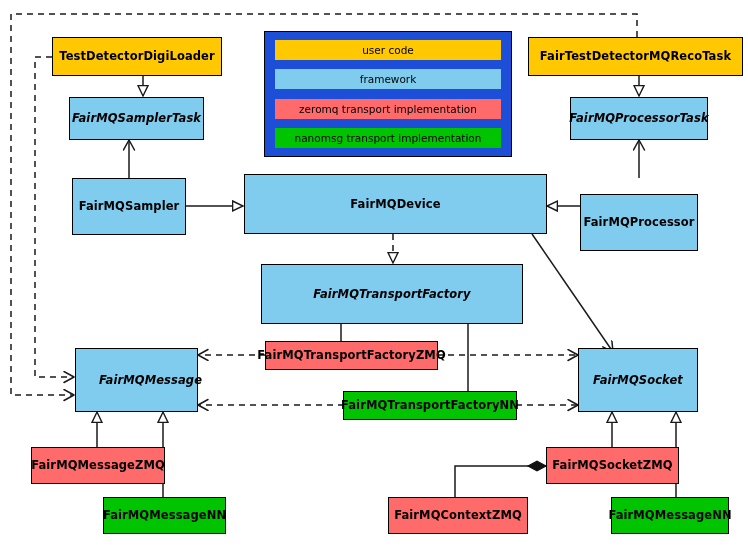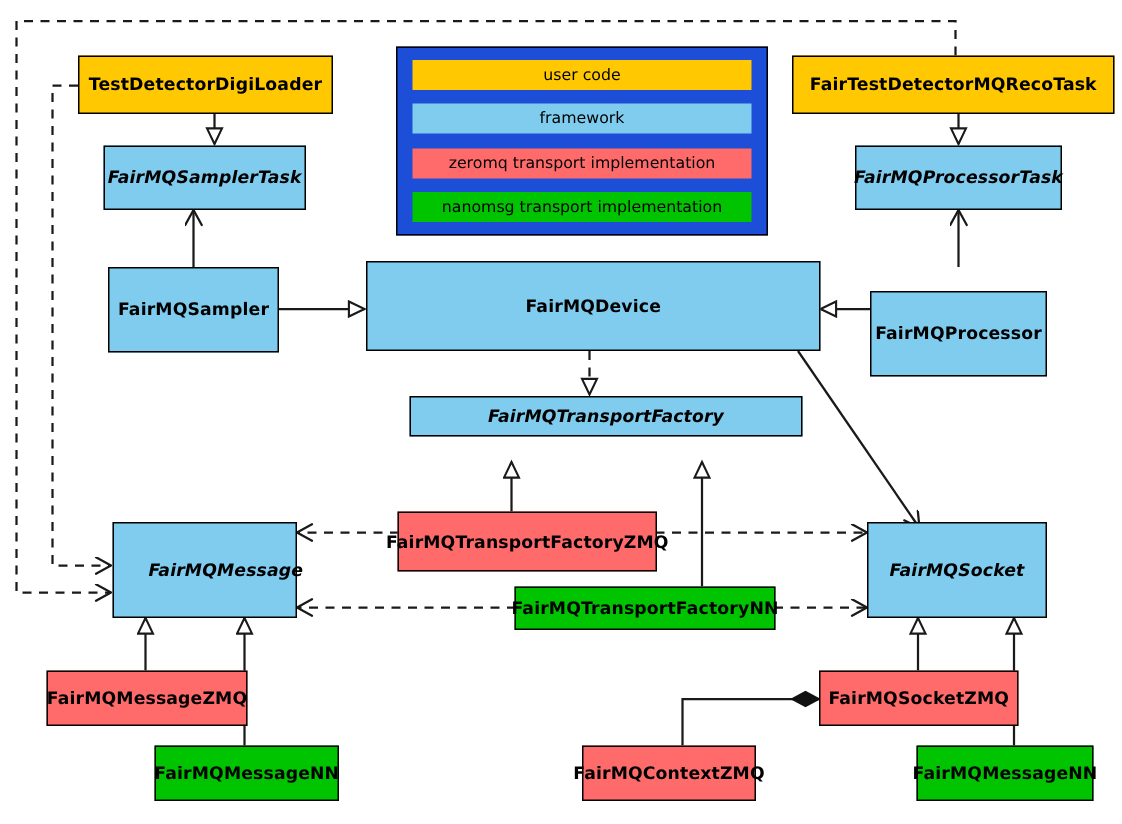--- a/index.html
+++ b/index.html
@@ -126,33 +126,33 @@
   <div class="node c-user" style="left:528px;top:37px;width:215px;height:39px;">FairTestDetectorMQRecoTask</div>
 
   <div class="node c-fw abstract" style="left:570px;top:97px;width:138px;height:43px;">FairMQProcessorTask</div>
 
   <div class="node c-fw" style="left:72px;top:178px;width:114px;height:57px;">FairMQSampler</div>
 
   <div class="node c-fw" style="left:244px;top:174px;width:303px;height:60px;">FairMQDevice</div>
 
   <div class="node c-fw" style="left:580px;top:178px;width:118px;height:57px;margin-top:16px;">FairMQProcessor</div>
 
-  <div class="node c-fw abstract" style="left:273px;top:264px;width:262px;height:27px;">FairMQTransportFactory</div>
+  <div class="node c-fw abstract" style="left:261px;top:264px;width:262px;height:60px;">FairMQTransportFactory</div>
 
-  <div class="node c-zmq" style="left:265px;top:341px;width:173px;height:40px;">FairMQTransportFactoryZMQ</div>
+  <div class="node c-zmq" style="left:265px;top:341px;width:173px;height:29px;">FairMQTransportFactoryZMQ</div>
 
   <div class="node c-nn" style="left:343px;top:391px;width:174px;height:29px;">FairMQTransportFactoryNN</div>
 
   <div class="node c-fw abstract" style="left:75px;top:348px;width:123px;height:64px;padding-left:28px;">FairMQMessage</div>
 
   <div class="node c-fw abstract" style="left:578px;top:348px;width:120px;height:64px;">FairMQSocket</div>
 
   <div class="node c-zmq" style="left:31px;top:447px;width:134px;height:37px;">FairMQMessageZMQ</div>
 
   <div class="node c-nn" style="left:103px;top:497px;width:123px;height:37px;">FairMQMessageNN</div>
 
   <div class="node c-zmq" style="left:546px;top:447px;width:133px;height:37px;">FairMQSocketZMQ</div>
 
   <div class="node c-nn" style="left:611px;top:497px;width:118px;height:37px;">FairMQMessageNN</div>
 
-  <div class="node c-zmq" style="left:388px;top:497px;width:116px;height:37px;">FairMQContextZMQ</div>
+  <div class="node c-zmq" style="left:388px;top:497px;width:140px;height:37px;">FairMQContextZMQ</div>
 
 </div>
 
 </body></html>

